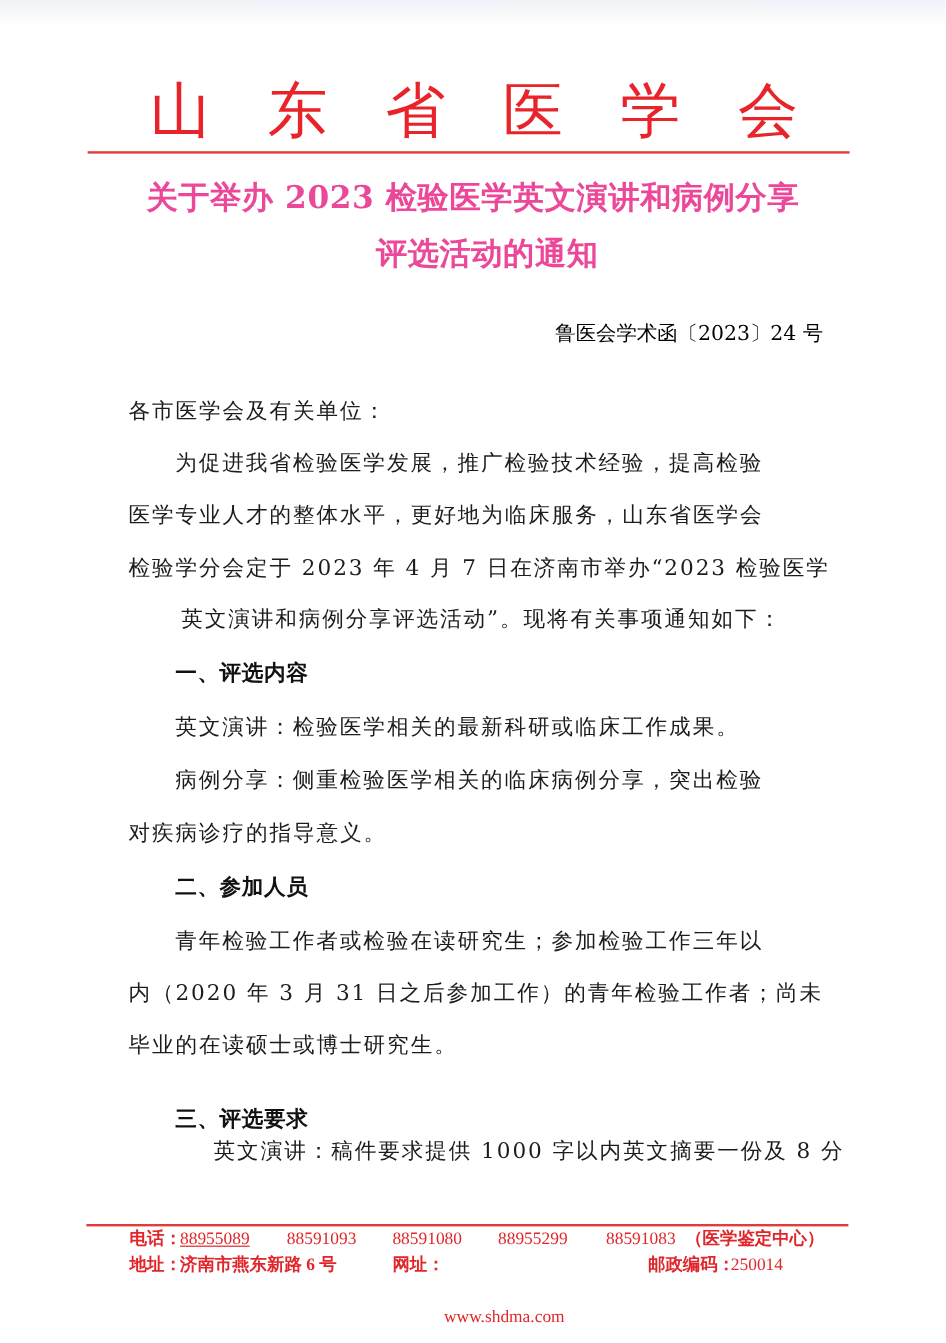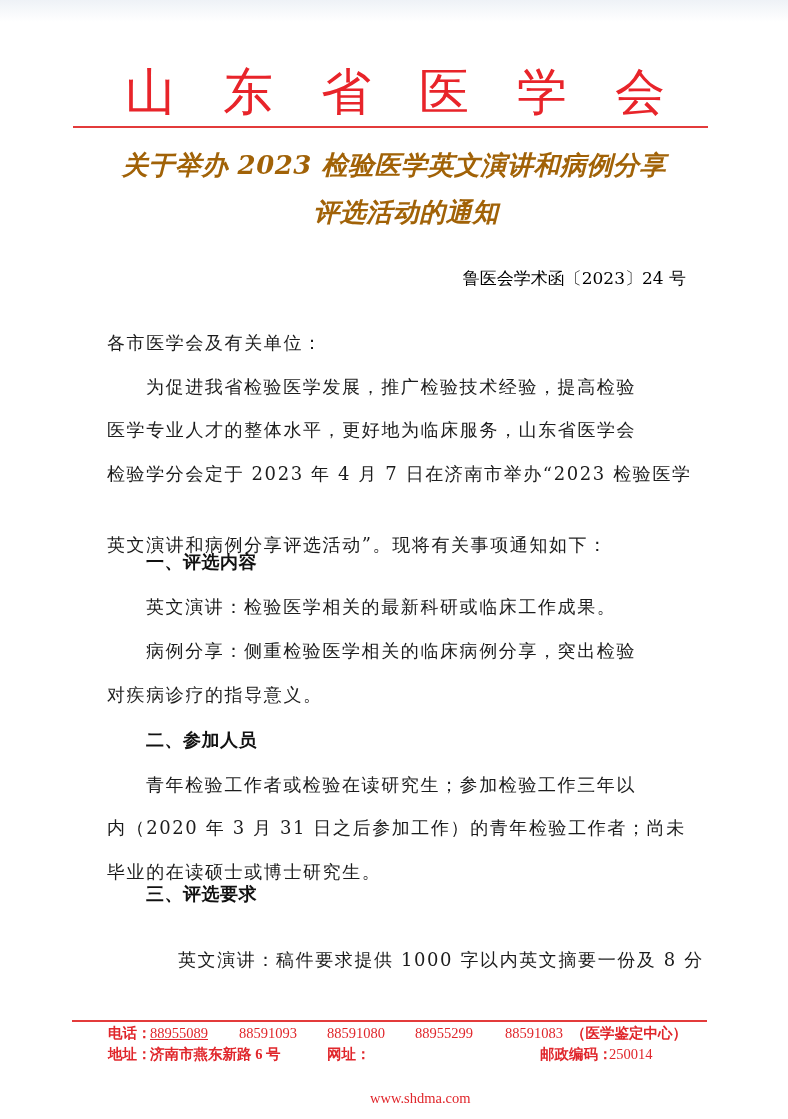--- a/index.html
+++ b/index.html
@@ -52,24 +52,23 @@
       background: #e33b3b;
     }
     .doc-title {
       position: absolute;
       left: 0;
       width: 788px;
       text-align: center;
       font-family: "DejaVu Serif", "Liberation Serif", serif;
       font-size: 26px;
       font-weight: bold;
-      color: #a16207;
+      color: #ec4899;
       letter-spacing: 0.5px;
       line-height: 40px;
-      font-style: italic;
     }
     .doc-title.l1 { top: 145px; }
     .doc-title.l2 { top: 192px; margin-left: 12px; }
     .doc-number {
       position: absolute;
       right: 102px;
       top: 266px;
       font-size: 17px;
       line-height: 24px;
       color: #000000;
@@ -137,33 +136,33 @@
 <div class="doc-title l1">关于举办 2023 检验医学英文演讲和病例分享</div>
 <div class="doc-title l2">评选活动的通知</div>
 
 <div class="doc-number">鲁医会学术函〔2023〕24 号</div>
 
 <div class="body-line" style="top:330px;">各市医学会及有关单位：</div>
 
 <div class="body-line indent" style="top:374px;">为促进我省检验医学发展，推广检验技术经验，提高检验</div>
 <div class="body-line" style="top:417px;">医学专业人才的整体水平，更好地为临床服务，山东省医学会</div>
 <div class="body-line" style="top:461px;">检验学分会定于 2023 年 4 月 7 日在济南市举办“2023 检验医学</div>
-<div class="body-line" style="top:532px;">英文演讲和病例分享评选活动”。现将有关事项通知如下：</div>
+<div class="body-line" style="top:504px;margin-left:44px;">英文演讲和病例分享评选活动”。现将有关事项通知如下：</div>
 
 <div class="body-line heading" style="top:549px;">一、评选内容</div>
 <div class="body-line indent" style="top:594px;">英文演讲：检验医学相关的最新科研或临床工作成果。</div>
 <div class="body-line indent" style="top:638px;">病例分享：侧重检验医学相关的临床病例分享，突出检验</div>
 <div class="body-line" style="top:682px;">对疾病诊疗的指导意义。</div>
 
 <div class="body-line heading" style="top:727px;">二、参加人员</div>
 <div class="body-line indent" style="top:772px;">青年检验工作者或检验在读研究生；参加检验工作三年以</div>
 <div class="body-line" style="top:815px;">内（2020 年 3 月 31 日之后参加工作）的青年检验工作者；尚未</div>
 <div class="body-line" style="top:859px;">毕业的在读硕士或博士研究生。</div>
 
-<div class="body-line heading" style="top:881px;">三、评选要求</div>
+<div class="body-line heading" style="top:920px;">三、评选要求</div>
 <div class="body-line indent" style="top:947px;margin-left:32px;">英文演讲：稿件要求提供 1000 字以内英文摘要一份及 8 分</div>
 
 <div class="rule-bottom"></div>
 
 <div class="footer-row r1">
   <span style="left:0;">电话：</span>
   <span class="num" style="left:42px;text-decoration:underline;">88955089</span>
   <span class="num" style="left:131px;">88591093</span>
   <span class="num" style="left:219px;">88591080</span>
   <span class="num" style="left:307px;">88955299</span>

